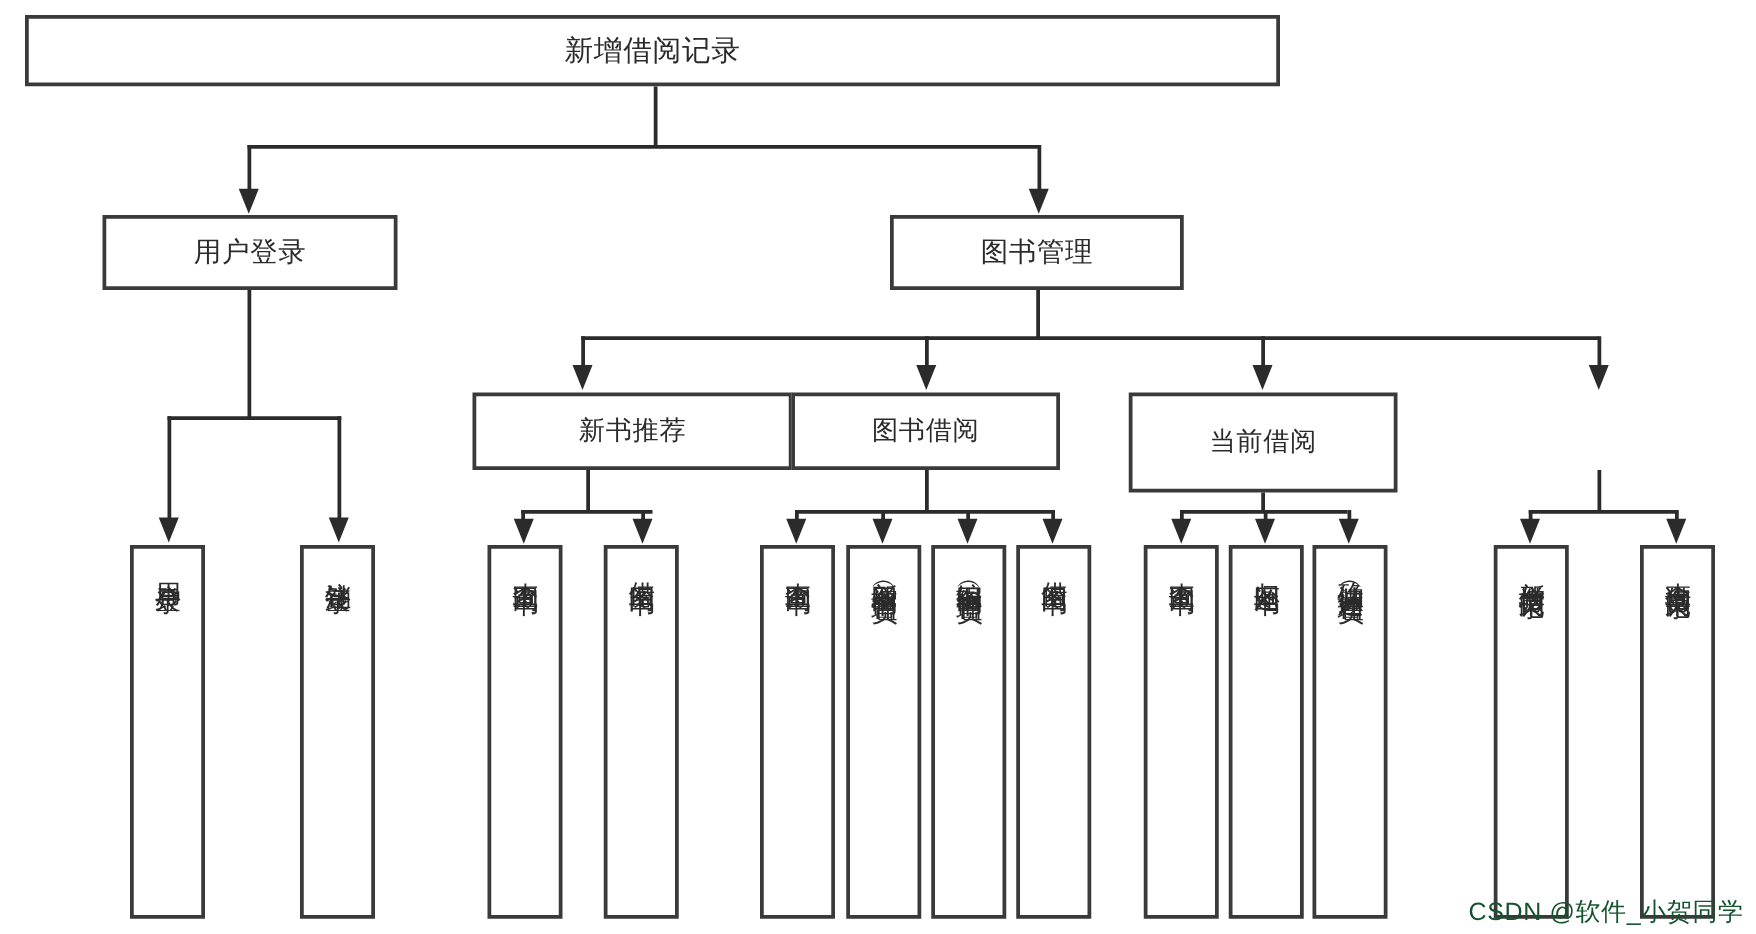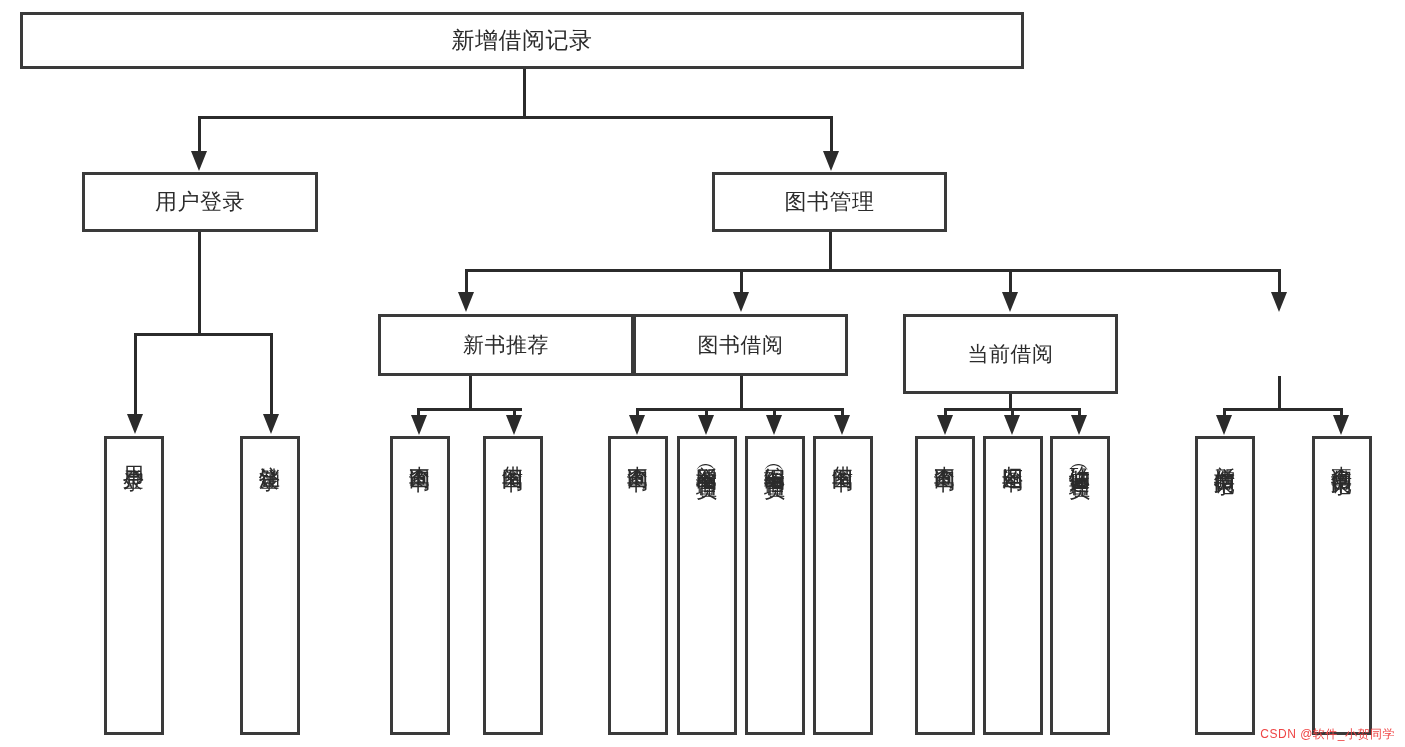--- a/index.html
+++ b/index.html
@@ -52,22 +52,22 @@
     width: 0;
     height: 0;
     border-left: 8px solid transparent;
     border-right: 8px solid transparent;
     border-top: 20px solid #2b2b2b;
   }
   #watermark {
     position: absolute;
     right: 10px;
     bottom: 4px;
-    font-size: 12px;
-    color: #ef4444;
+    font-size: 20px;
+    color: #14532d;
     white-space: nowrap;
     letter-spacing: 0.5px;
   }
 </style>
 </head>
 <body>
 
 <div id="canvas">
 
   <div>

